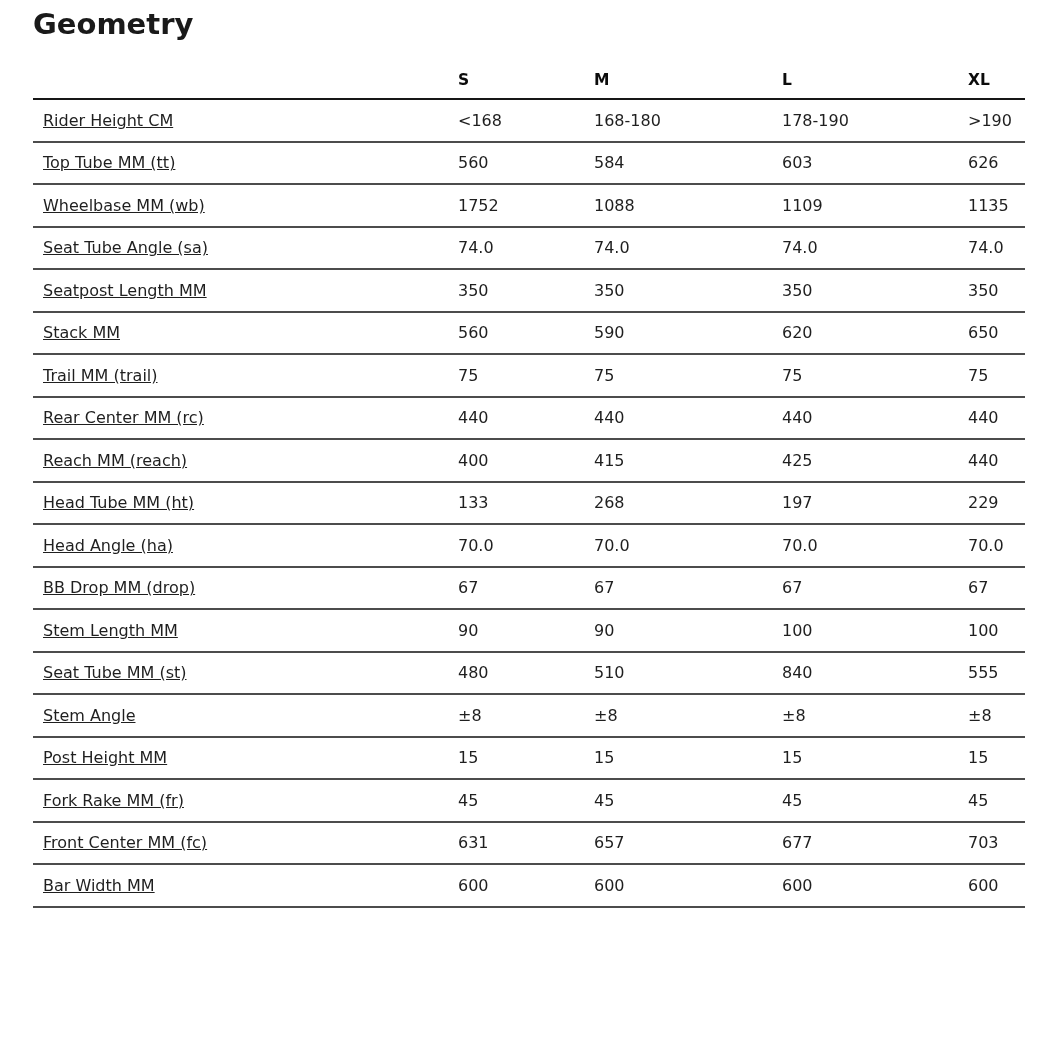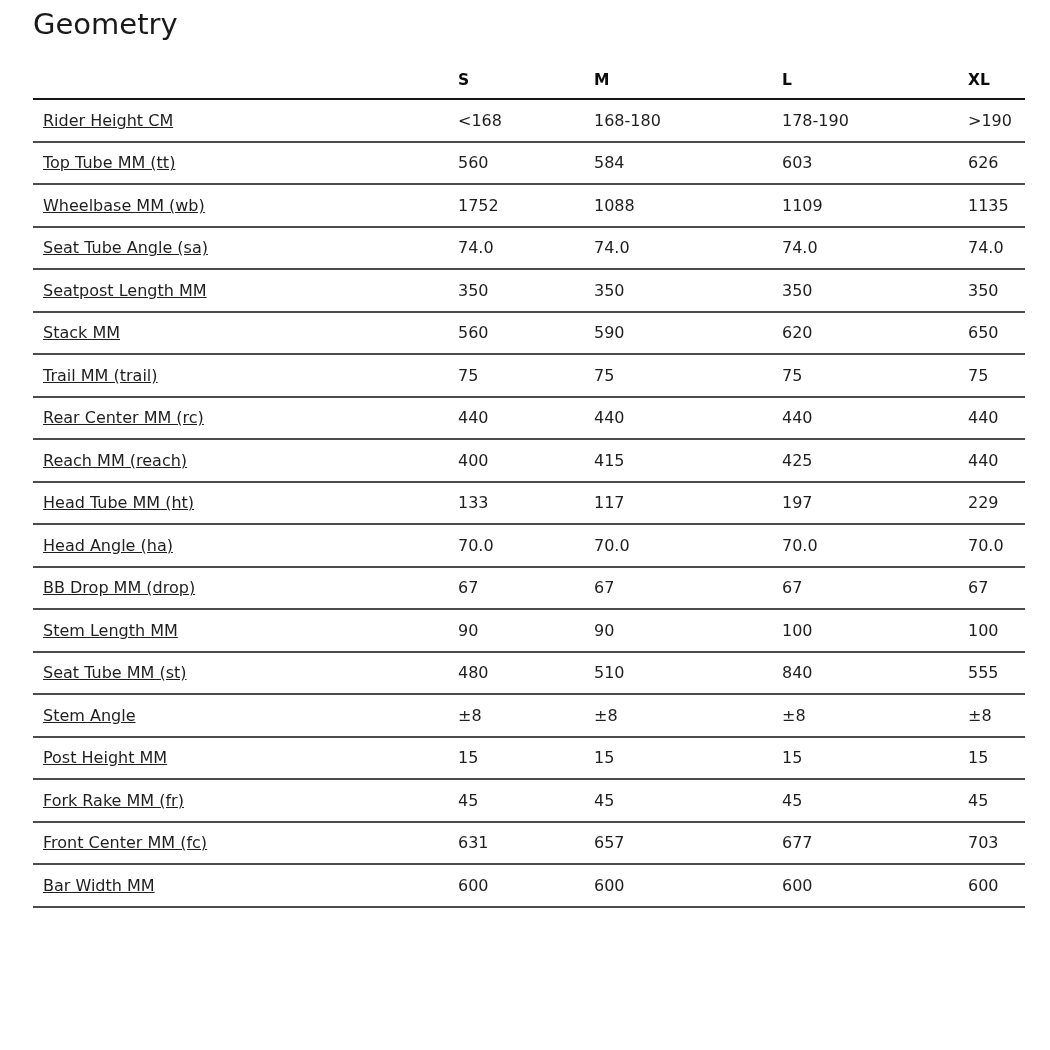--- a/index.html
+++ b/index.html
@@ -18,21 +18,21 @@
     --row-border: #4c4c4c;
   }
   .page {
     padding: 6px 25px 0 33px;
   }
   h1.title {
     margin: 0;
     padding: 0;
     font-size: 29px;
     line-height: 36px;
-    font-weight: 400;
+    font-weight: 700;
     color: var(--title);
     letter-spacing: 0;
   }
   table.geo {
     margin-top: 17px;
     border-collapse: collapse;
     table-layout: fixed;
     width: 992px;
     font-size: 16px;
     color: var(--text);
@@ -146,21 +146,21 @@
         <tr>
           <td class="label">Reach MM (reach)</td>
           <td>400</td>
           <td>415</td>
           <td>425</td>
           <td>440</td>
         </tr>
         <tr>
           <td class="label">Head Tube MM (ht)</td>
           <td>133</td>
-          <td>117</td>
+          <td>268</td>
           <td>197</td>
           <td>229</td>
         </tr>
         <tr>
           <td class="label">Head Angle (ha)</td>
           <td>70.0</td>
           <td>70.0</td>
           <td>70.0</td>
           <td>70.0</td>
         </tr>

